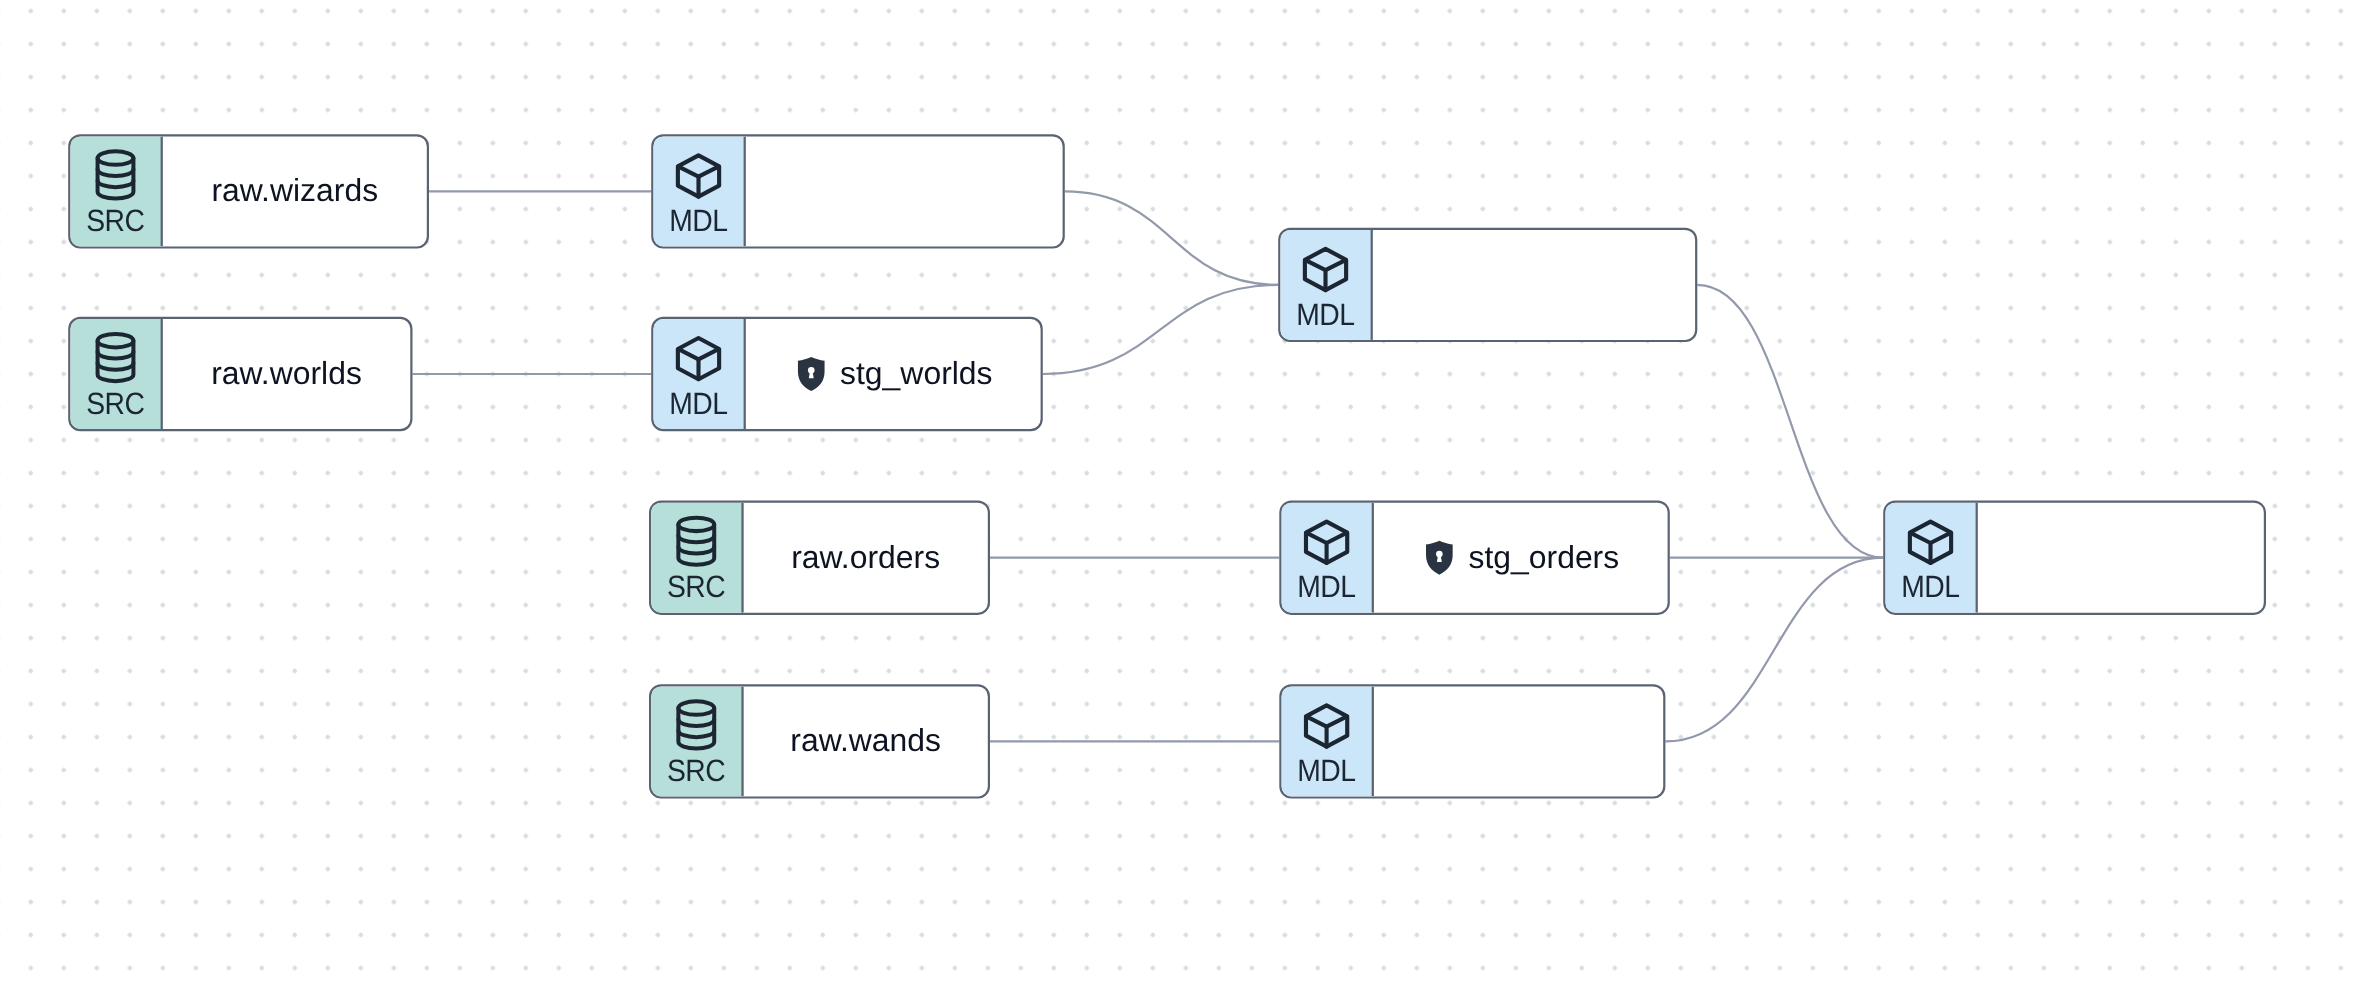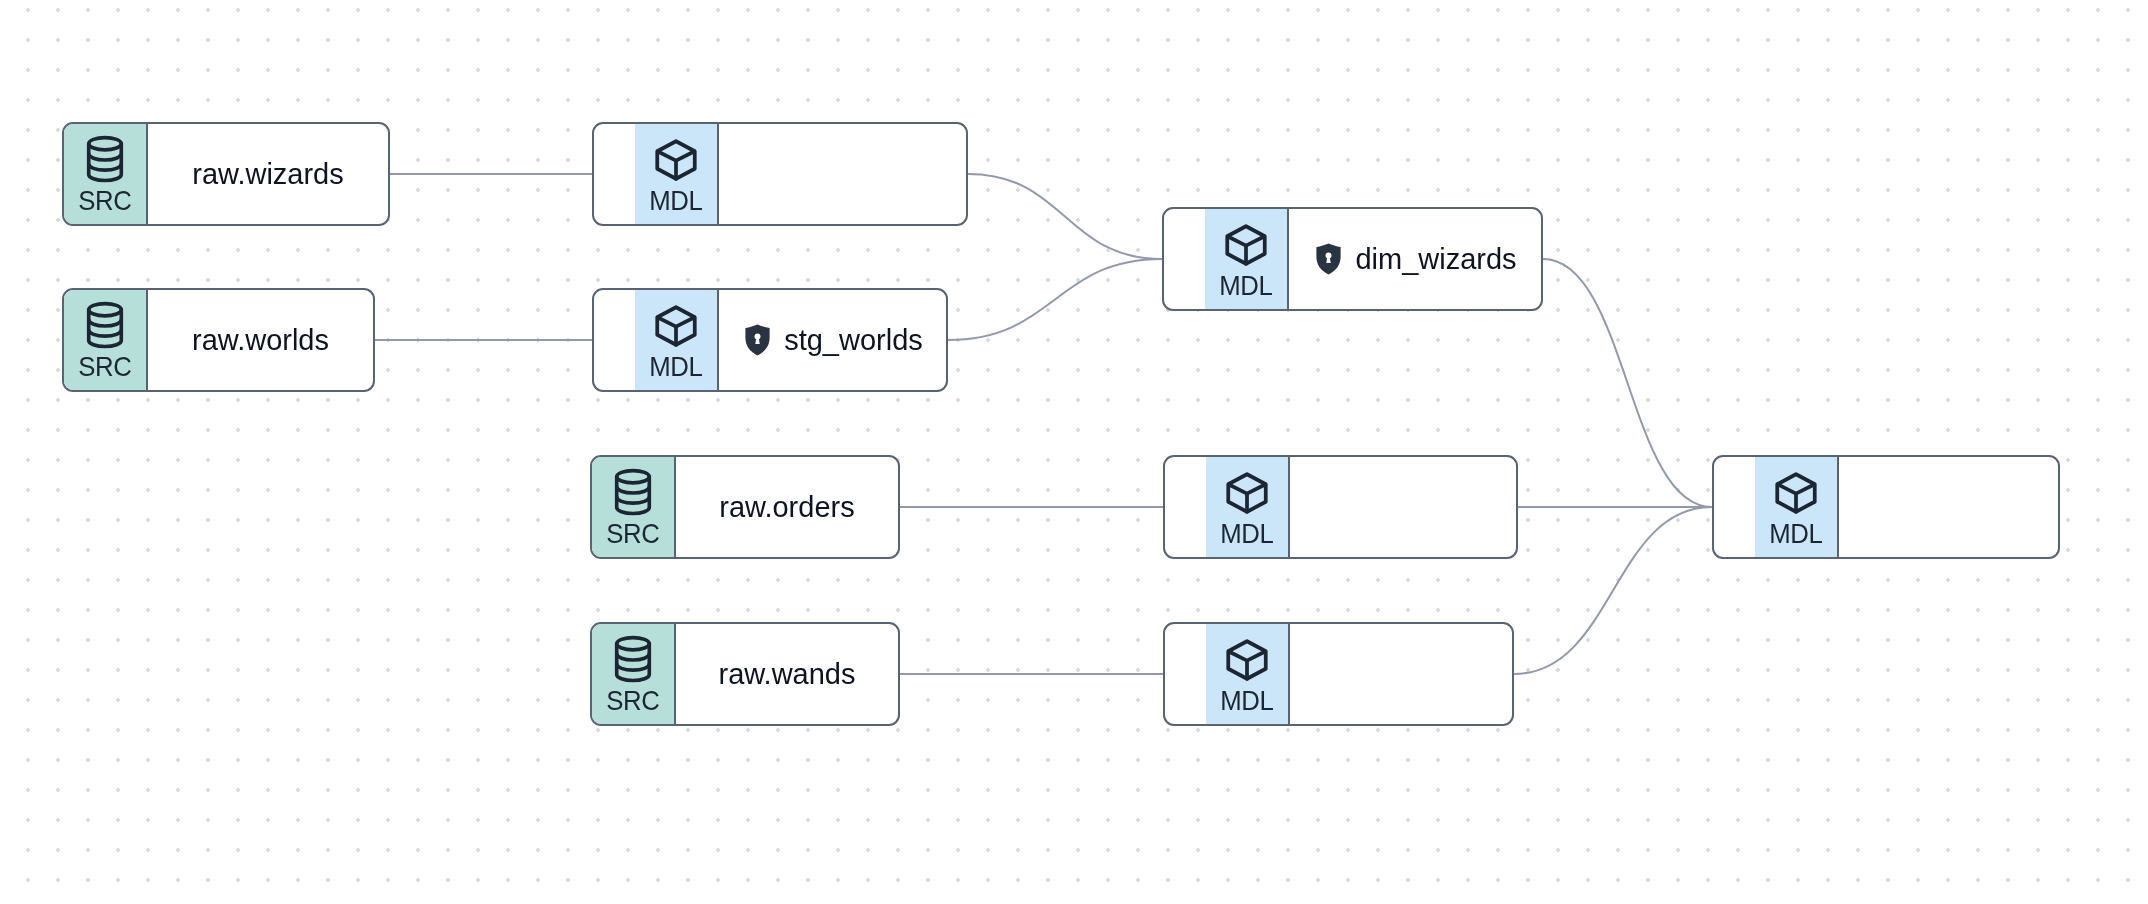--- a/index.html
+++ b/index.html
@@ -40,21 +40,21 @@
     flex: 0 0 82px;
     display: flex;
     flex-direction: column;
     align-items: center;
     justify-content: center;
     gap: 2px;
     border-right: 2px solid #5a6372;
     padding-top: 2px;
   }
   .node.source .badge { background: #b7dfd9; }
-  .node.model  .badge { background: #cbe6f9; margin-left: 41px; }
+  .node.model  .badge { background: #cbe6f9; }
   .badge-label {
     font-size: 28px;
     font-weight: 500;
     letter-spacing: -0.5px;
     color: #1c2633;
     line-height: 1;
     transform: scaleX(0.92);
   }
   .badge .icon svg { display: block; }
   .body {
@@ -159,57 +159,57 @@
       <div class="badge">
         <span class="icon">
           <svg width="50" height="50" viewBox="0 0 24 24" fill="none" stroke="#1c2633" stroke-width="1.8" stroke-linecap="round" stroke-linejoin="round">
             <path d="M21 16.2V7.8L12 3 3 7.8v8.4L12 21l9-4.8z"></path>
             <path d="M3.3 7.9 12 12.3l8.7-4.4"></path>
             <path d="M12 12.3V21"></path>
           </svg>
         </span>
         <span class="badge-label">MDL</span>
       </div>
+    </div>
+    <div class="node source" style="left: 590px; top: 455px; width: 310px; height: 104px;">
+      <div class="badge">
+        <span class="icon">
+          <svg width="46" height="50" viewBox="0 0 24 26" fill="none" stroke="#1c2633" stroke-width="1.9" stroke-linecap="round" stroke-linejoin="round">
+            <ellipse cx="12" cy="4.5" rx="8.5" ry="3.2"></ellipse>
+            <path d="M3.5 4.5v16c0 1.8 3.8 3.2 8.5 3.2s8.5-1.4 8.5-3.2v-16"></path>
+            <path d="M3.5 9.8c0 1.8 3.8 3.2 8.5 3.2s8.5-1.4 8.5-3.2"></path>
+            <path d="M3.5 15.1c0 1.8 3.8 3.2 8.5 3.2s8.5-1.4 8.5-3.2"></path>
+          </svg>
+        </span>
+        <span class="badge-label">SRC</span>
+      </div>
+      <div class="body">
+        <span class="node-name">raw.orders</span>
+      </div>
+    </div>
+    <div class="node model" style="left: 1163px; top: 455px; width: 355px; height: 104px;">
+      <div class="badge">
+        <span class="icon">
+          <svg width="50" height="50" viewBox="0 0 24 24" fill="none" stroke="#1c2633" stroke-width="1.8" stroke-linecap="round" stroke-linejoin="round">
+            <path d="M21 16.2V7.8L12 3 3 7.8v8.4L12 21l9-4.8z"></path>
+            <path d="M3.3 7.9 12 12.3l8.7-4.4"></path>
+            <path d="M12 12.3V21"></path>
+          </svg>
+        </span>
+        <span class="badge-label">MDL</span>
+      </div>
       <div class="body">
         <span class="shield">
           <svg width="31" height="34" viewBox="0 0 32 35" fill="#2a3342">
             <path d="M16 1.5c3.5 1.6 8.2 3 12.5 3.6v10.2c0 8.6-5 14.6-12.5 18.2C8.5 29.9 3.5 23.9 3.5 15.3V5.1C7.8 4.5 12.5 3.1 16 1.5z"></path>
             <circle cx="16" cy="14" r="3.1" fill="#ffffff"></circle>
             <path d="M14.7 15.5h2.6l1 6h-4.6z" fill="#ffffff"></path>
           </svg>
         </span>
-        <span class="node-name">dim_wizards</span>
-      </div>
-    </div>
-    <div class="node source" style="left: 590px; top: 455px; width: 310px; height: 104px;">
-      <div class="badge">
-        <span class="icon">
-          <svg width="46" height="50" viewBox="0 0 24 26" fill="none" stroke="#1c2633" stroke-width="1.9" stroke-linecap="round" stroke-linejoin="round">
-            <ellipse cx="12" cy="4.5" rx="8.5" ry="3.2"></ellipse>
-            <path d="M3.5 4.5v16c0 1.8 3.8 3.2 8.5 3.2s8.5-1.4 8.5-3.2v-16"></path>
-            <path d="M3.5 9.8c0 1.8 3.8 3.2 8.5 3.2s8.5-1.4 8.5-3.2"></path>
-            <path d="M3.5 15.1c0 1.8 3.8 3.2 8.5 3.2s8.5-1.4 8.5-3.2"></path>
-          </svg>
-        </span>
-        <span class="badge-label">SRC</span>
-      </div>
-      <div class="body">
-        <span class="node-name">raw.orders</span>
-      </div>
-    </div>
-    <div class="node model" style="left: 1163px; top: 455px; width: 355px; height: 104px;">
-      <div class="badge">
-        <span class="icon">
-          <svg width="50" height="50" viewBox="0 0 24 24" fill="none" stroke="#1c2633" stroke-width="1.8" stroke-linecap="round" stroke-linejoin="round">
-            <path d="M21 16.2V7.8L12 3 3 7.8v8.4L12 21l9-4.8z"></path>
-            <path d="M3.3 7.9 12 12.3l8.7-4.4"></path>
-            <path d="M12 12.3V21"></path>
-          </svg>
-        </span>
-        <span class="badge-label">MDL</span>
+        <span class="node-name">stg_orders</span>
       </div>
     </div>
     <div class="node source" style="left: 590px; top: 622px; width: 310px; height: 104px;">
       <div class="badge">
         <span class="icon">
           <svg width="46" height="50" viewBox="0 0 24 26" fill="none" stroke="#1c2633" stroke-width="1.9" stroke-linecap="round" stroke-linejoin="round">
             <ellipse cx="12" cy="4.5" rx="8.5" ry="3.2"></ellipse>
             <path d="M3.5 4.5v16c0 1.8 3.8 3.2 8.5 3.2s8.5-1.4 8.5-3.2v-16"></path>
             <path d="M3.5 9.8c0 1.8 3.8 3.2 8.5 3.2s8.5-1.4 8.5-3.2"></path>
             <path d="M3.5 15.1c0 1.8 3.8 3.2 8.5 3.2s8.5-1.4 8.5-3.2"></path>

